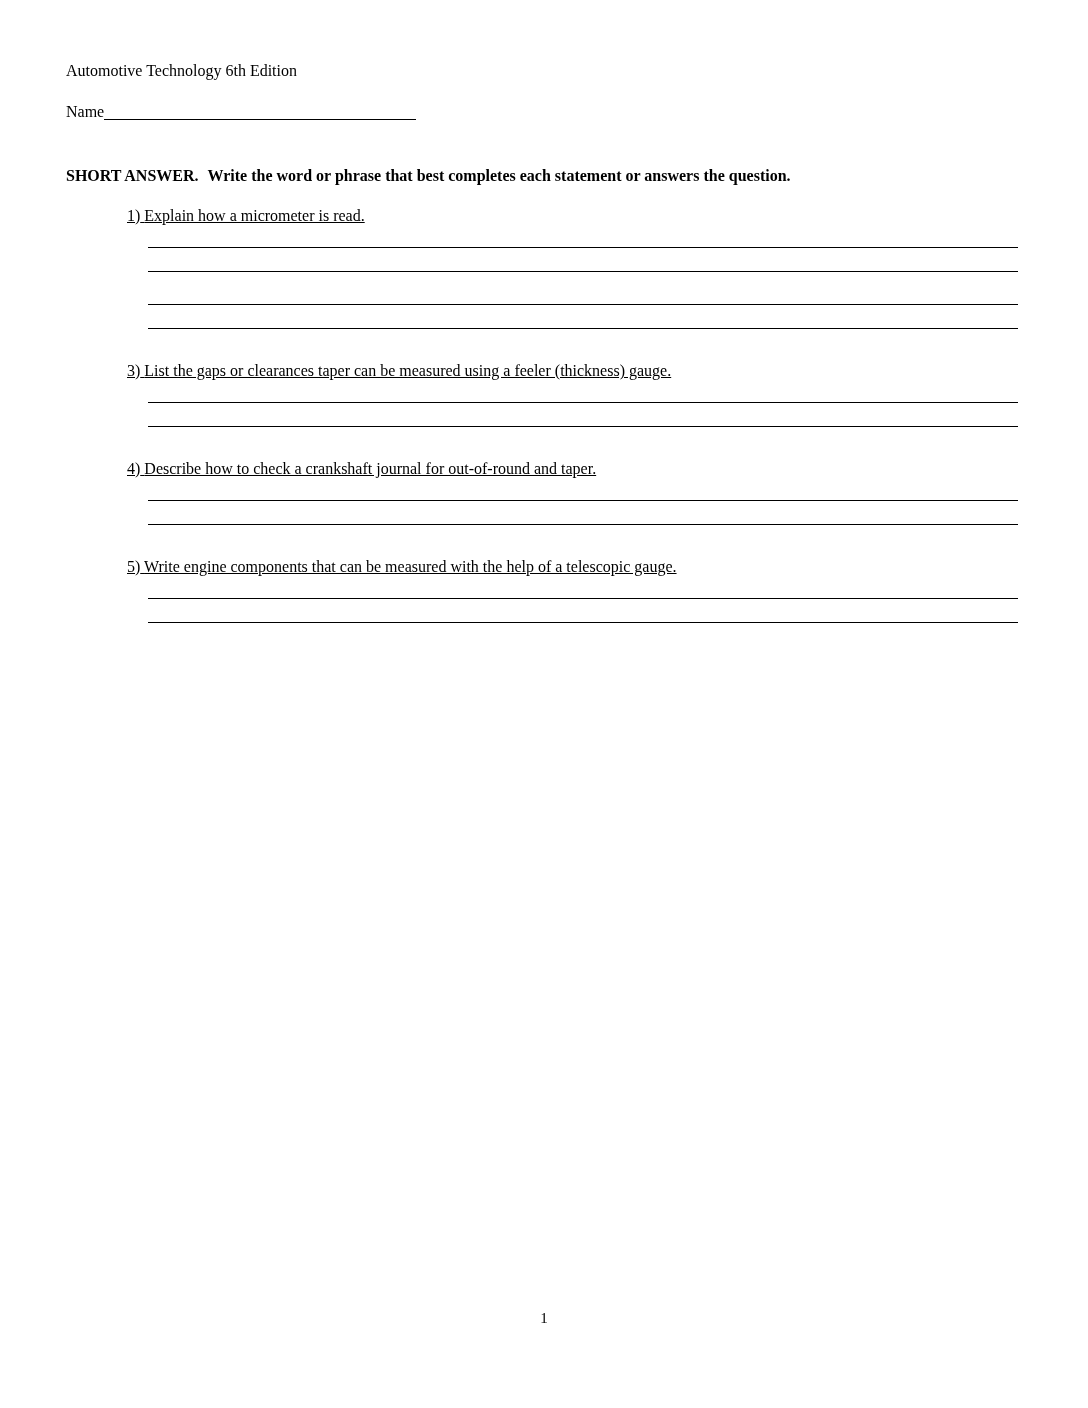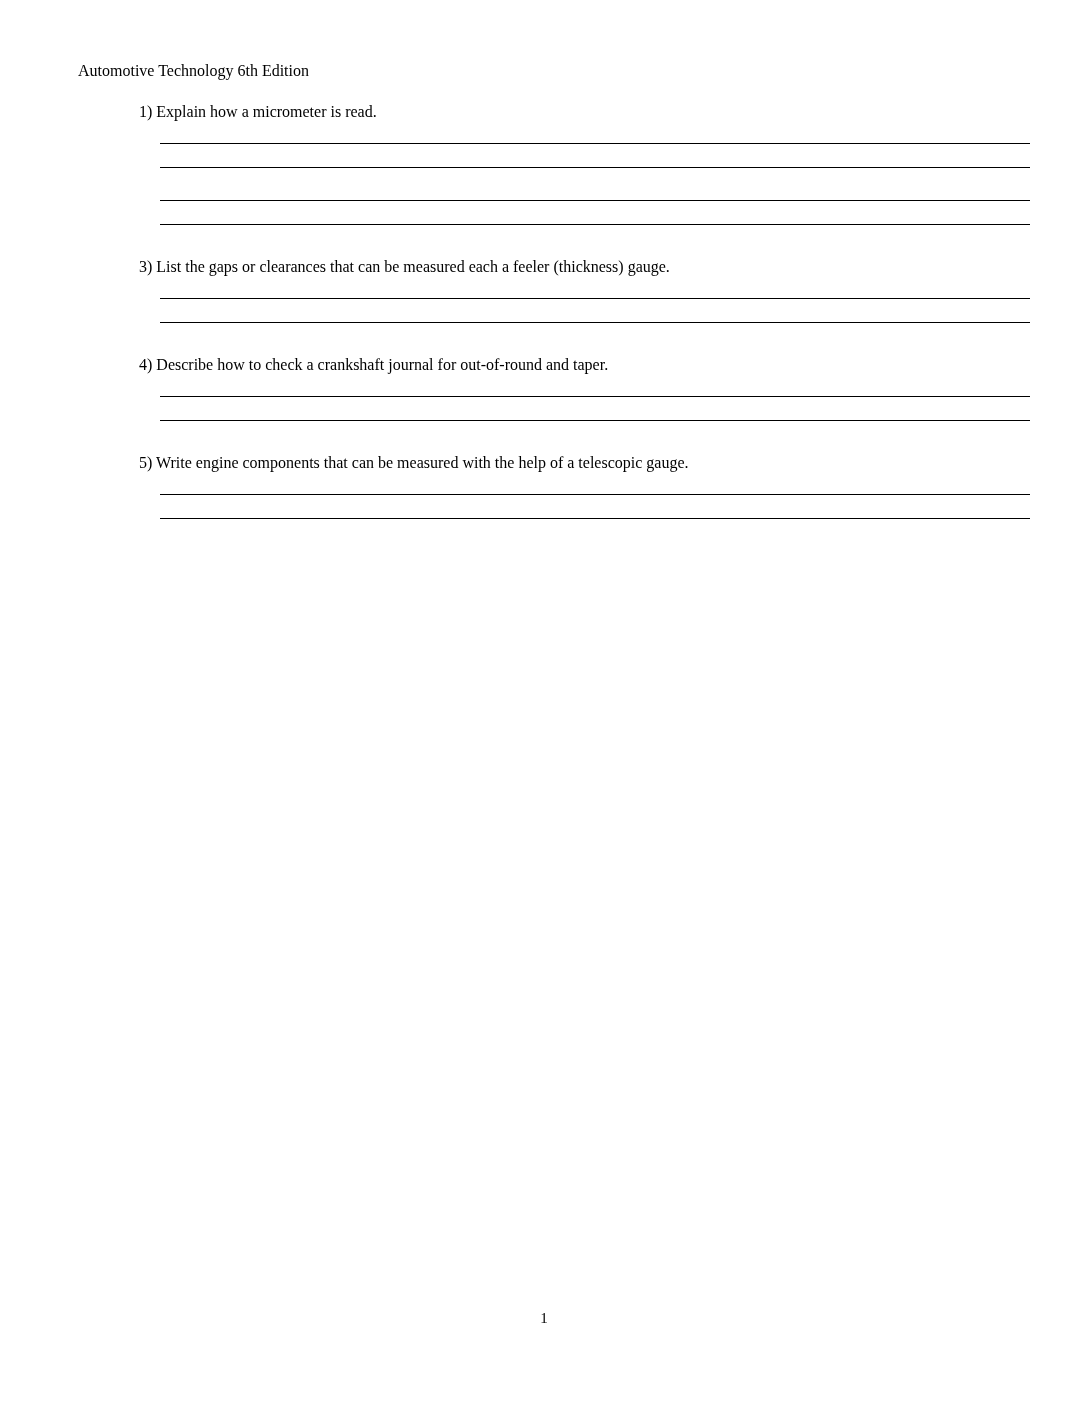--- a/index.html
+++ b/index.html
@@ -13,21 +13,20 @@
     height: 1408px;
     background: #ffffff;
     color: #000000;
     font-family: "Liberation Serif", "DejaVu Serif", serif;
     font-size: 16px;
     overflow: hidden;
     box-sizing: border-box;
   }
   .content {
     padding: 60px 52px 0 66px;
-    margin-left: 12px;
   }
   .doc-title, .doc-subtitle {
     line-height: 22px;
     white-space: nowrap;
   }
   .name-row {
     margin-top: 20px;
     line-height: 20px;
   }
   .name-line {
@@ -41,20 +40,21 @@
     margin: 44px 0 0 0;
     font-weight: bold;
     line-height: 20px;
     white-space: nowrap;
   }
   .section-heading .instr {
     margin-left: 9px;
   }
   .question {
     margin: 32px 0 0 61px;
+    text-decoration: underline;
   }
   .question.first {
     margin-top: 20px;
   }
   .q-text {
     margin: 0;
     line-height: 20px;
     white-space: nowrap;
   }
   .answer-line {
@@ -76,35 +76,41 @@
   }
 </style>
 </head>
 <body>
 
 <div class="page">
   <div class="content">
 
     <div class="doc-title">Automotive Technology 6th Edition</div>
 
+    <div class="name-row">
+      <span>Name</span><span class="name-line"></span>
+    </div>
 
+    <p class="section-heading">
+      <span>SHORT ANSWER.</span><span class="instr">Write the word or phrase that best completes each statement or answers the question.</span>
+    </p>
 
     <div class="question first">
       <p class="q-text"><span>1)</span> <span>Explain how a micrometer is read.</span></p>
       <div class="answer-line l1"></div>
       <div class="answer-line l2"></div>
     </div>
 
     <div class="question">
       <div class="answer-line l1"></div>
       <div class="answer-line l2"></div>
     </div>
 
     <div class="question">
-      <p class="q-text"><span>3)</span> <span>List the gaps or clearances that can be measured each a feeler (thickness) gauge.</span></p>
+      <p class="q-text"><span>3)</span> <span>List the gaps or clearances taper can be measured using a feeler (thickness) gauge.</span></p>
       <div class="answer-line l1"></div>
       <div class="answer-line l2"></div>
     </div>
 
     <div class="question">
       <p class="q-text"><span>4)</span> <span>Describe how to check a crankshaft journal for out-of-round and taper.</span></p>
       <div class="answer-line l1"></div>
       <div class="answer-line l2"></div>
     </div>
 

